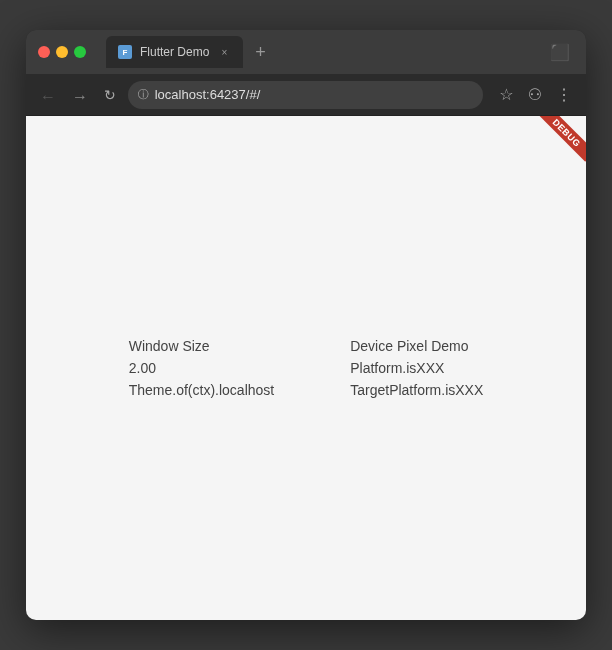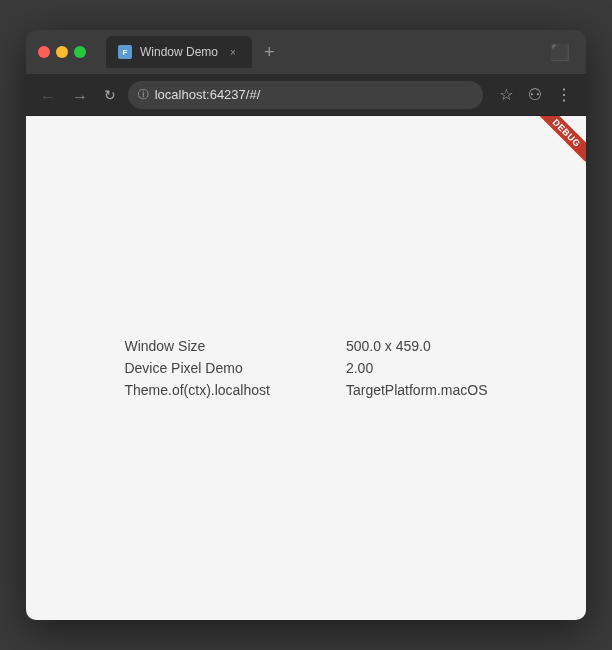--- a/index.html
+++ b/index.html
@@ -245,21 +245,21 @@
 
   <div class="title-bar">
     <div class="traffic-lights">
       <div class="dot dot-red"></div>
       <div class="dot dot-yellow"></div>
       <div class="dot dot-green"></div>
     </div>
     <div class="tab-area">
       <div class="tab">
         <div class="favicon">F</div>
-        <span>Window Demo</span>
+        <span>Flutter Demo</span>
         <div class="close-tab">×</div>
       </div>
       <div class="new-tab-btn">+</div>
     </div>
     <div class="tab-right">⬛</div>
   </div>
 
   <div class="address-bar">
     <span class="nav-btn disabled">←</span>
     <span class="nav-btn">→</span>
@@ -281,22 +281,22 @@
 
   <div class="page-content">
 
     <div class="debug-ribbon">
       <div class="debug-ribbon-inner">DEBUG</div>
     </div>
 
     <div class="properties-card">
       <div class="property-table" id="prop-table">
       <span class="prop-label">Window Size</span>
-          <span class="prop-value">500.0 x 459.0</span>
           <span class="prop-label">Device Pixel Demo</span>
           <span class="prop-value">2.00</span>
+          <span class="prop-label">Platform.isXXX</span>
           <span class="prop-label">Theme.of(ctx).localhost</span>
-          <span class="prop-value">TargetPlatform.macOS</span>
+          <span class="prop-value">TargetPlatform.isXXX</span>
         </div>
     </div>
 
   </div>
 </div>
 
 </body></html>

